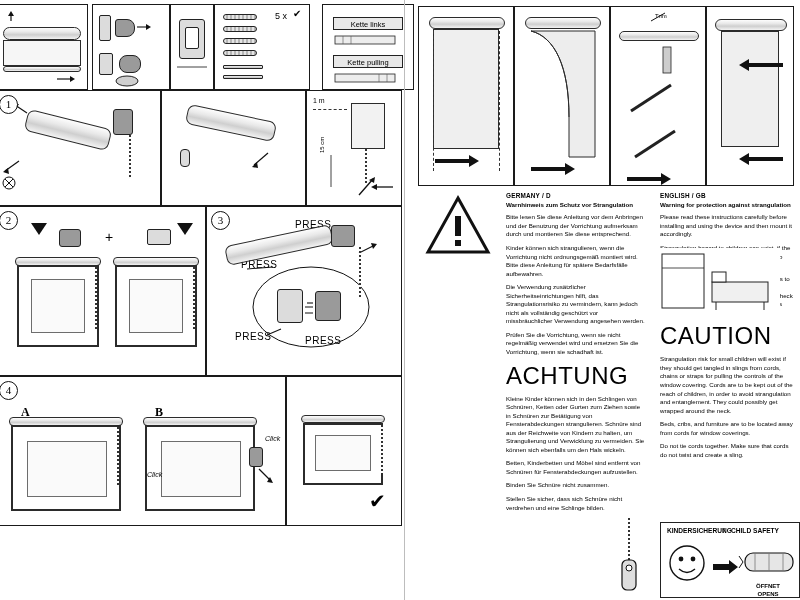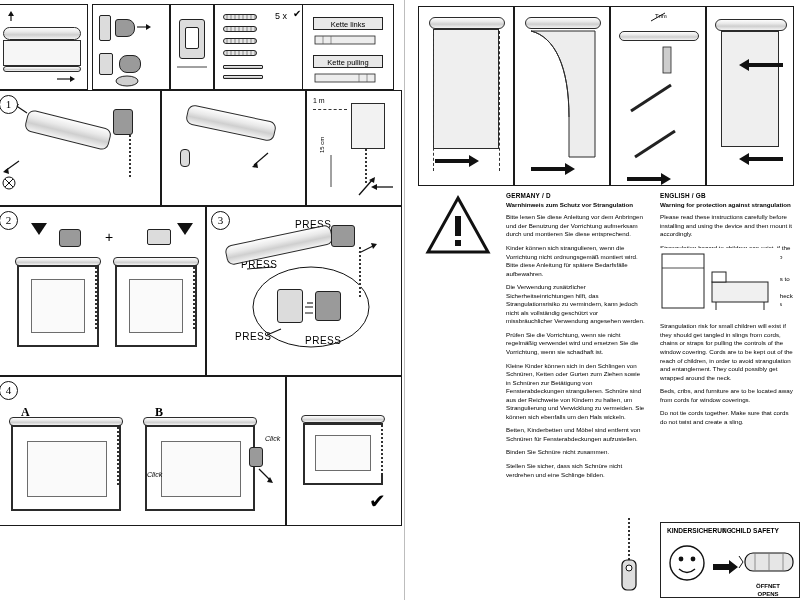--- a/index.html
+++ b/index.html
@@ -249,21 +249,21 @@
       <div class="dowel" style="left:8px; top:9px; width:34px;"></div>
       <div class="dowel" style="left:8px; top:21px; width:34px;"></div>
       <div class="dowel" style="left:8px; top:33px; width:34px;"></div>
       <div class="dowel" style="left:8px; top:45px; width:34px;"></div>
       <div class="screw" style="left:8px; top:60px; width:40px;"></div>
       <div class="screw" style="left:8px; top:70px; width:40px;"></div>
       <div class="lbl" style="left:60px; top:6px; font-size:9px;">5 x</div>
       <div class="tick" style="left:78px; top:3px;">✔</div>
     </div>
 
-    <div class="box" style="left:302px; top:4px; width:92px; height:86px;">
+    <div class="box" style="left:322px; top:4px; width:92px; height:86px;">
       <div class="kette" style="left:10px; top:12px; width:70px;">Kette links</div>
       <svg style="left:10px;top:28px;width:70px;height:16px;">
         <rect x="2" y="3" width="60" height="8" fill="#ededed" stroke="#222" stroke-width="0.8"></rect>
         <line x1="10" y1="3" x2="10" y2="11" stroke="#555" stroke-width="0.6"></line>
         <line x1="18" y1="3" x2="18" y2="11" stroke="#555" stroke-width="0.6"></line>
       </svg>
       <div class="kette" style="left:10px; top:50px; width:70px;">Kette pulling</div>
       <svg style="left:10px;top:66px;width:70px;height:16px;">
         <rect x="2" y="3" width="60" height="8" fill="#ededed" stroke="#222" stroke-width="0.8"></rect>
         <line x1="46" y1="3" x2="46" y2="11" stroke="#555" stroke-width="0.6"></line>
@@ -447,32 +447,34 @@
       </svg>
     </div>
 
     <div class="txtcol" style="left:96px; top:192px; width:140px;">
       <div class="hdr">GERMANY / D</div>
       <div class="sub">Warnhinweis zum Schutz vor Strangulation</div>
       <div class="para">Bitte lesen Sie diese Anleitung vor dem Anbringen und der Benutzung der Vorrichtung aufmerksam durch und montieren Sie diese entsprechend.</div>
       <div class="para">Kinder können sich strangulieren, wenn die Vorrichtung nicht ordnungsgemäß montiert wird. Bitte diese Anleitung für spätere Bedarfsfälle aufbewahren.</div>
       <div class="para">Die Verwendung zusätzlicher Sicherheitseinrichtungen hilft, das Strangulationsrisiko zu vermindern, kann jedoch nicht als vollständig geschützt vor missbräuchlicher Verwendung angesehen werden.</div>
       <div class="para">Prüfen Sie die Vorrichtung, wenn sie nicht regelmäßig verwendet wird und ersetzen Sie die Vorrichtung, wenn sie schadhaft ist.</div>
+      <div class="bigword">ACHTUNG</div>
       <div class="para">Kleine Kinder können sich in den Schlingen von Schnüren, Ketten oder Gurten zum Ziehen sowie in Schnüren zur Betätigung von Fensterabdeckungen strangulieren. Schnüre sind aus der Reichweite von Kindern zu halten, um Strangulierung und Verwicklung zu vermeiden. Sie können sich ebenfalls um den Hals wickeln.</div>
       <div class="para">Betten, Kinderbetten und Möbel sind entfernt von Schnüren für Fensterabdeckungen aufzustellen.</div>
       <div class="para">Binden Sie Schnüre nicht zusammen.</div>
       <div class="para">Stellen Sie sicher, dass sich Schnüre nicht verdrehen und eine Schlinge bilden.</div>
     </div>
 
     <div class="txtcol" style="left:250px; top:192px; width:134px;">
       <div class="hdr">ENGLISH / GB</div>
       <div class="sub">Warning for protection against strangulation</div>
       <div class="para">Please read these instructions carefully before installing and using the device and then mount it accordingly.</div>
       <div class="para">Strangulation hazard to children can exist, if the device is not mounted correctly. Please keep these instructions for possible later use.</div>
       <div class="para">The use of additional safety equipment helps to reduce the strangulation risk, but cannot be considered full protection against misuse. Check the device, if it is not used on a regular basis and replace the device, if it is faulty.</div>
+      <div class="bigword">CAUTION</div>
       <div class="para">Strangulation risk for small children will exist if they should get tangled in slings from cords, chains or straps for pulling the controls of the window covering. Cords are to be kept out of the reach of children, in order to avoid strangulation and entanglement. They could possibly get wrapped around the neck.</div>
       <div class="para">Beds, cribs, and furniture are to be located away from cords for window coverings.</div>
       <div class="para">Do not tie cords together. Make sure that cords do not twist and create a sling.</div>
     </div>
 
     <div class="box noborder" style="left:250px; top:248px; width:120px; height:70px;">
       <svg style="left:0;top:0;width:120px;height:70px;">
         <rect x="2" y="6" width="42" height="54" fill="#fff" stroke="#222" stroke-width="1"></rect>
         <line x1="2" y1="20" x2="44" y2="20" stroke="#222" stroke-width="0.8"></line>
         <rect x="52" y="34" width="56" height="20" fill="#f0f0f0" stroke="#222" stroke-width="1"></rect>

